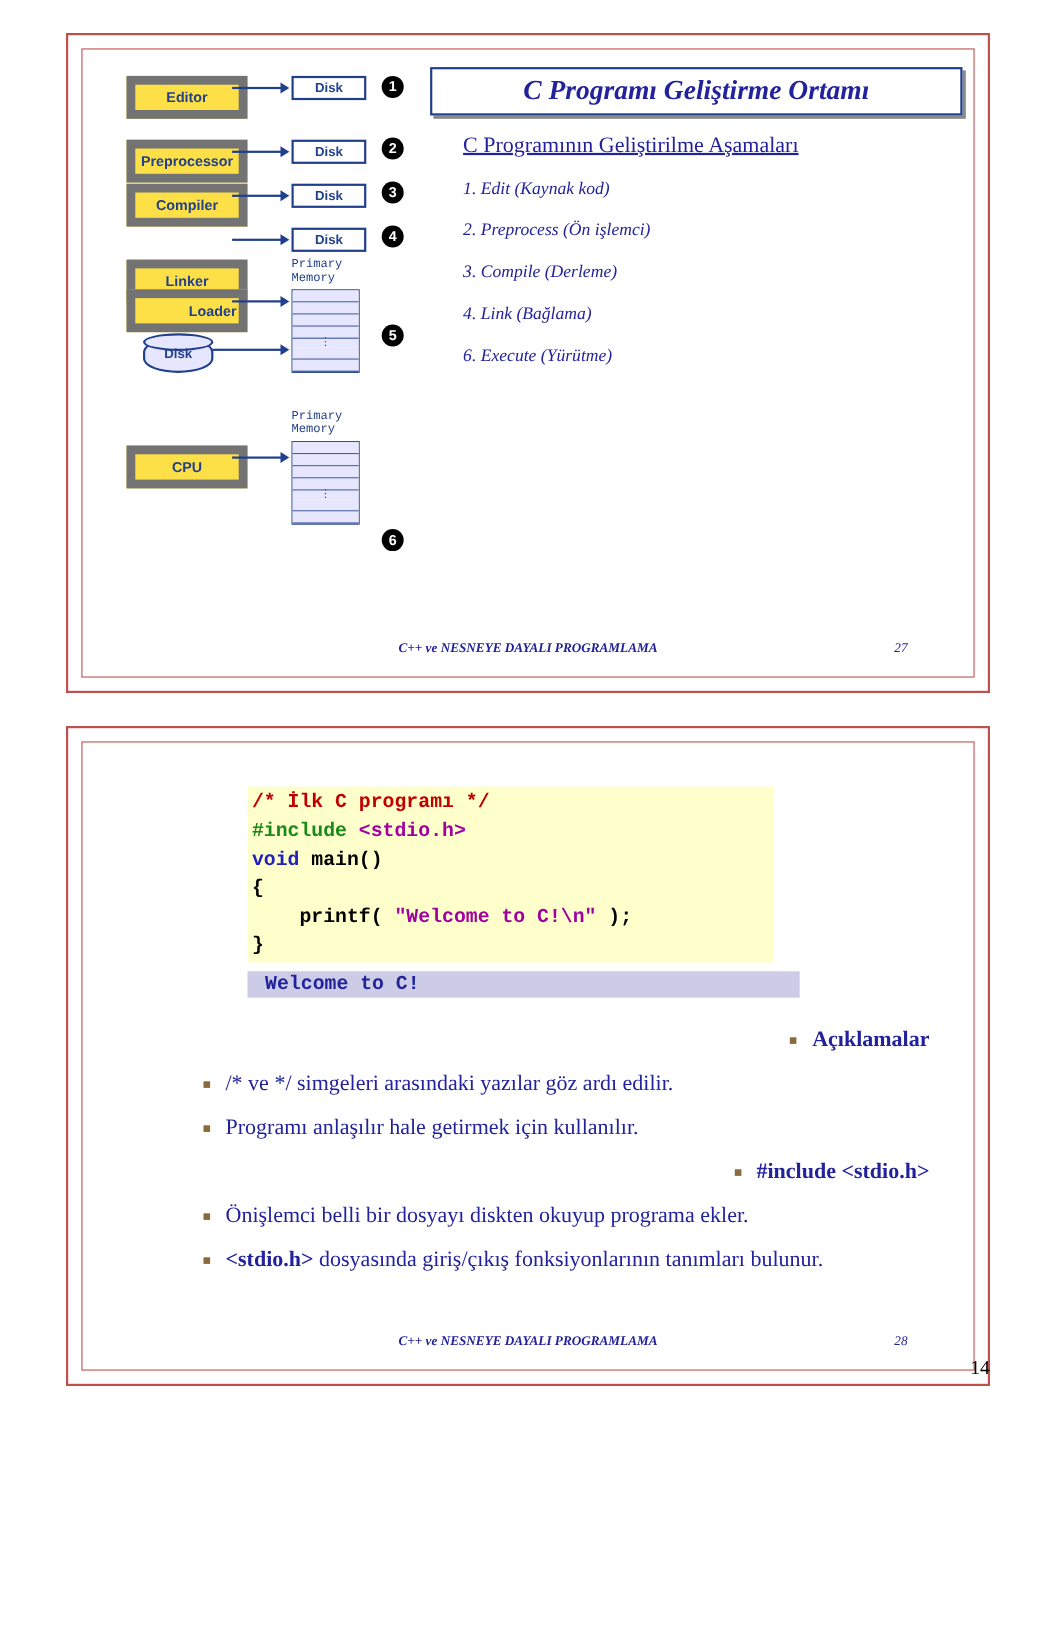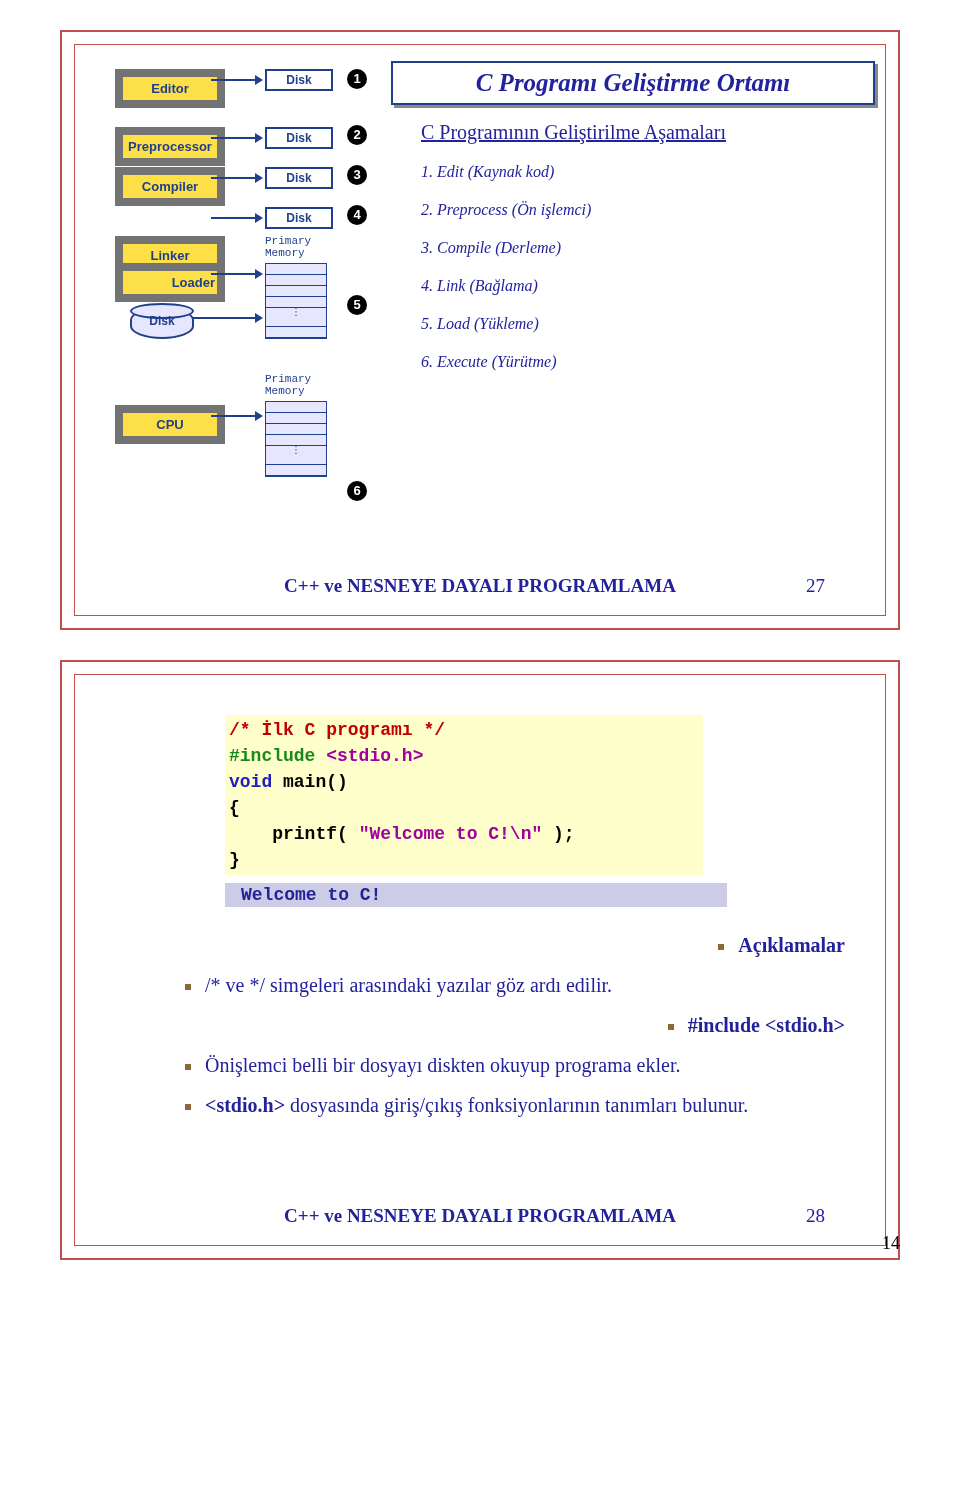--- a/index.html
+++ b/index.html
@@ -24,23 +24,24 @@
     position:absolute;
     top:12px; left:12px; right:12px; bottom:12px;
     border:1px solid #c0504d;
   }
   .footer {
     position:absolute;
     left:0; right:0;
     bottom:18px;
     text-align:center;
     font-family:"Times New Roman", serif;
-    font-size:19px;
-    color:#22229c;
-    font-weight:bold;
+    font-size:12px;
+    color:#22229c;
+    font-weight:bold;
+    font-style:italic;
   }
   .footer .num {
     position:absolute;
     right:60px;
     color:#22229c;
     font-weight:normal;
   }
   
   .diagram {
     position:absolute;
@@ -239,21 +240,20 @@
 
     <div class="title-box">
       <span>C Programı Geliştirme Ortamı</span>
     </div>
     <div class="subtitle">C Programının Geliştirilme Aşamaları</div>
     <div class="steps">
       <div>1.  Edit  (Kaynak kod)</div>
       <div>2.  Preprocess (Ön işlemci)</div>
       <div>3.  Compile (Derleme)</div>
       <div>4.  Link (Bağlama)</div>
-      <div>5.  Load (Yükleme)</div>
       <div>6.  Execute (Yürütme)</div>
     </div>
 
     <div class="diagram">
 
       <div class="stage-box" style="top:4px;left:0;">Editor</div>
       <div class="stage-box" style="top:62px;left:0;">Preprocessor</div>
       <div class="stage-box" style="top:102px;left:0;">Compiler</div>
       <div class="stage-box" style="top:135px;left:0;margin-top:36px;">Linker</div>
       <div class="stage-box" style="top:198px;left:0;text-align:right;">Loader</div>
@@ -322,20 +322,21 @@
 <span>    printf( </span><span class="purple">"Welcome to C!\n"</span><span> );</span>
 <span>}</span></div>
 
     <div class="output-block">
       <span>Welcome to C!</span>
     </div>
 
     <div class="bullets">
       <div class="lvl1"><span class="sq"></span><span class="bold">Açıklamalar</span></div>
       <div class="lvl2"><span class="sq"></span><span>/* ve */ simgeleri arasındaki yazılar göz ardı edilir.</span></div>
+      <div class="lvl2"><span class="sq"></span><span>Programı anlaşılır hale getirmek için kullanılır.</span></div>
       <div class="lvl1"><span class="sq"></span><span class="bold">#include &lt;stdio.h&gt;</span></div>
       <div class="lvl2"><span class="sq"></span><span>Önişlemci belli bir dosyayı diskten okuyup programa ekler.</span></div>
       <div class="lvl2"><span class="sq"></span><span class="bold">&lt;stdio.h&gt;</span><span> dosyasında giriş/çıkış fonksiyonlarının tanımları bulunur.</span></div>
     </div>
 
     <div class="footer">
       <span>C++ ve NESNEYE DAYALI PROGRAMLAMA</span>
       <span class="num">28</span>
     </div>
   </div>

